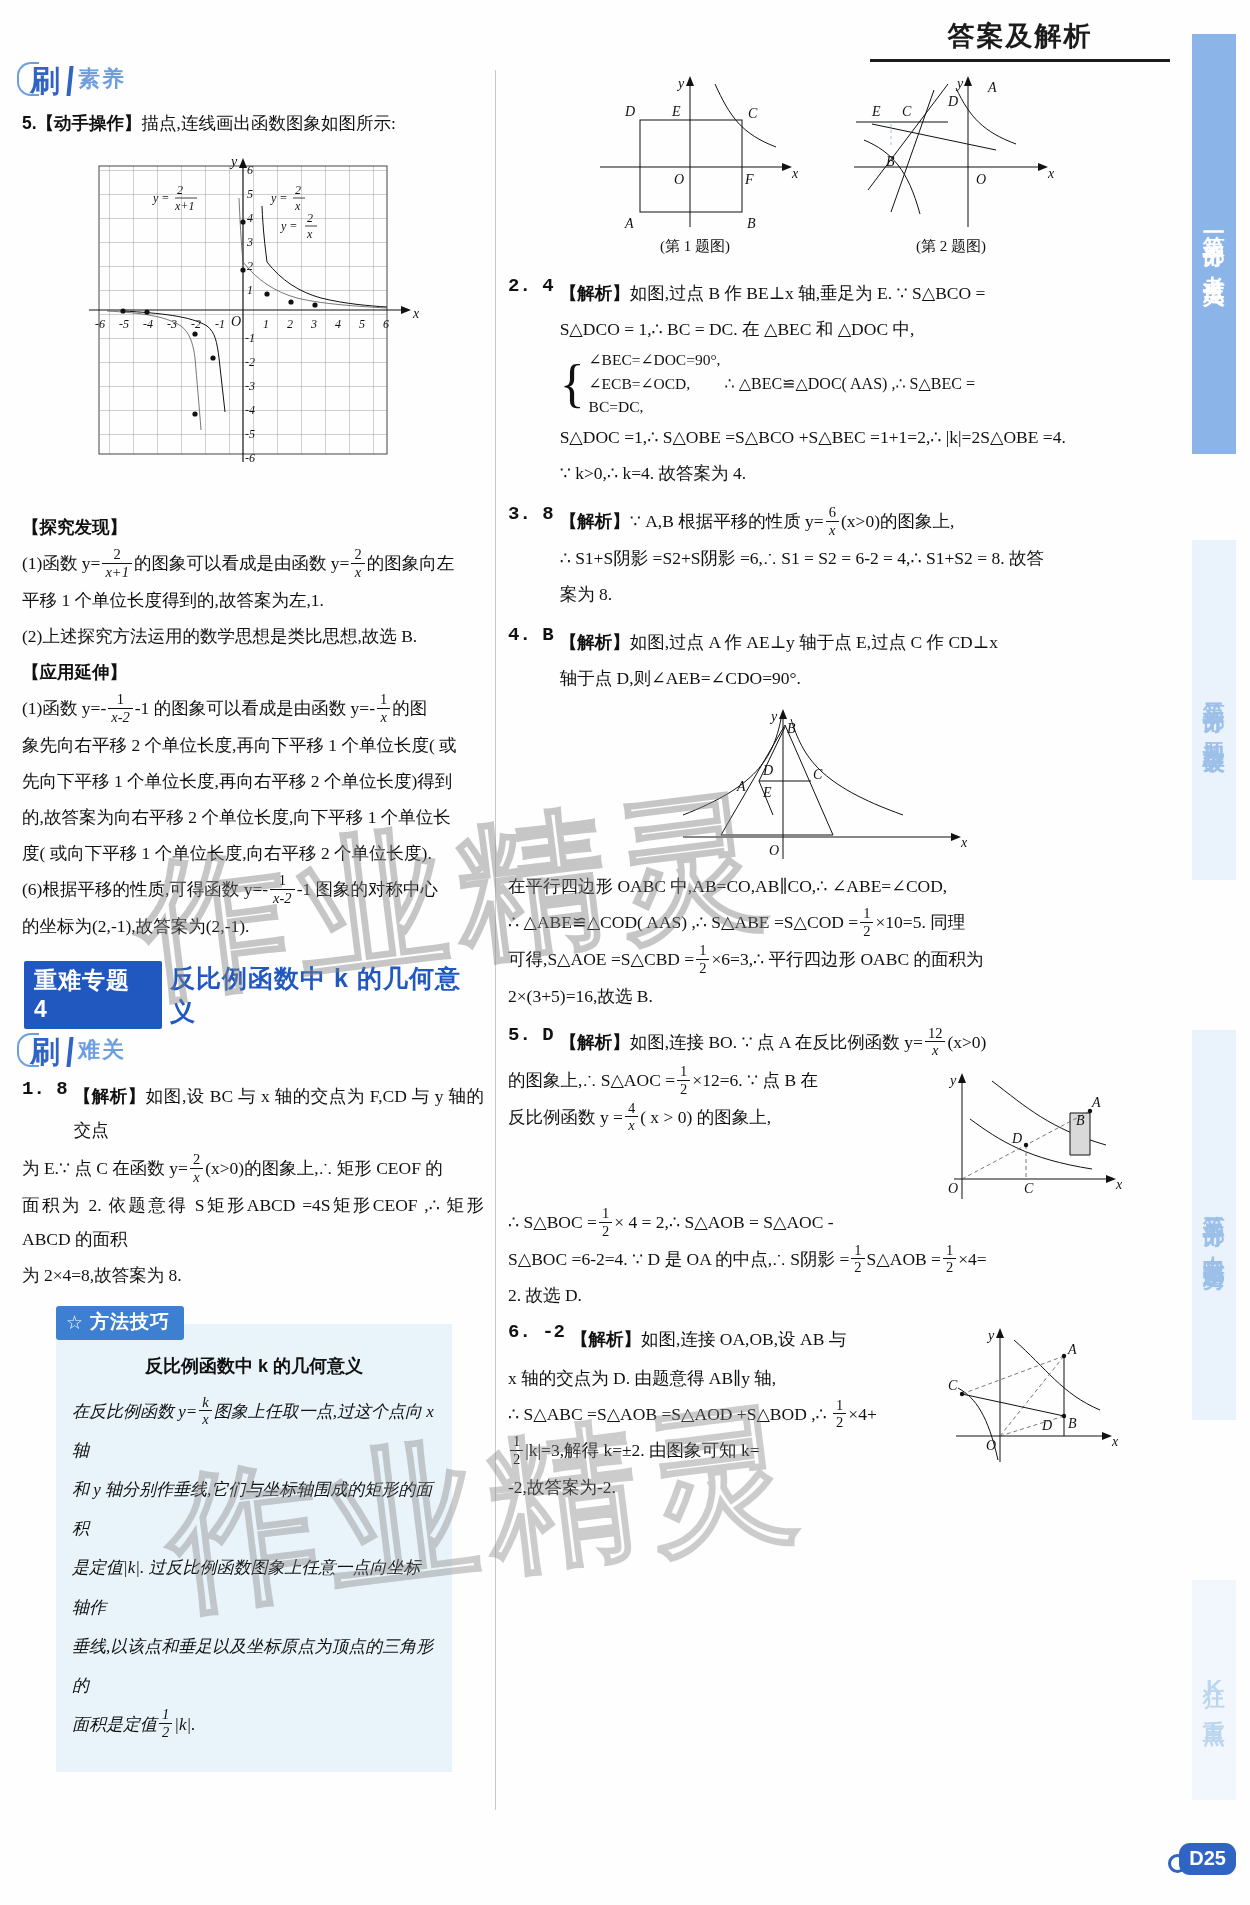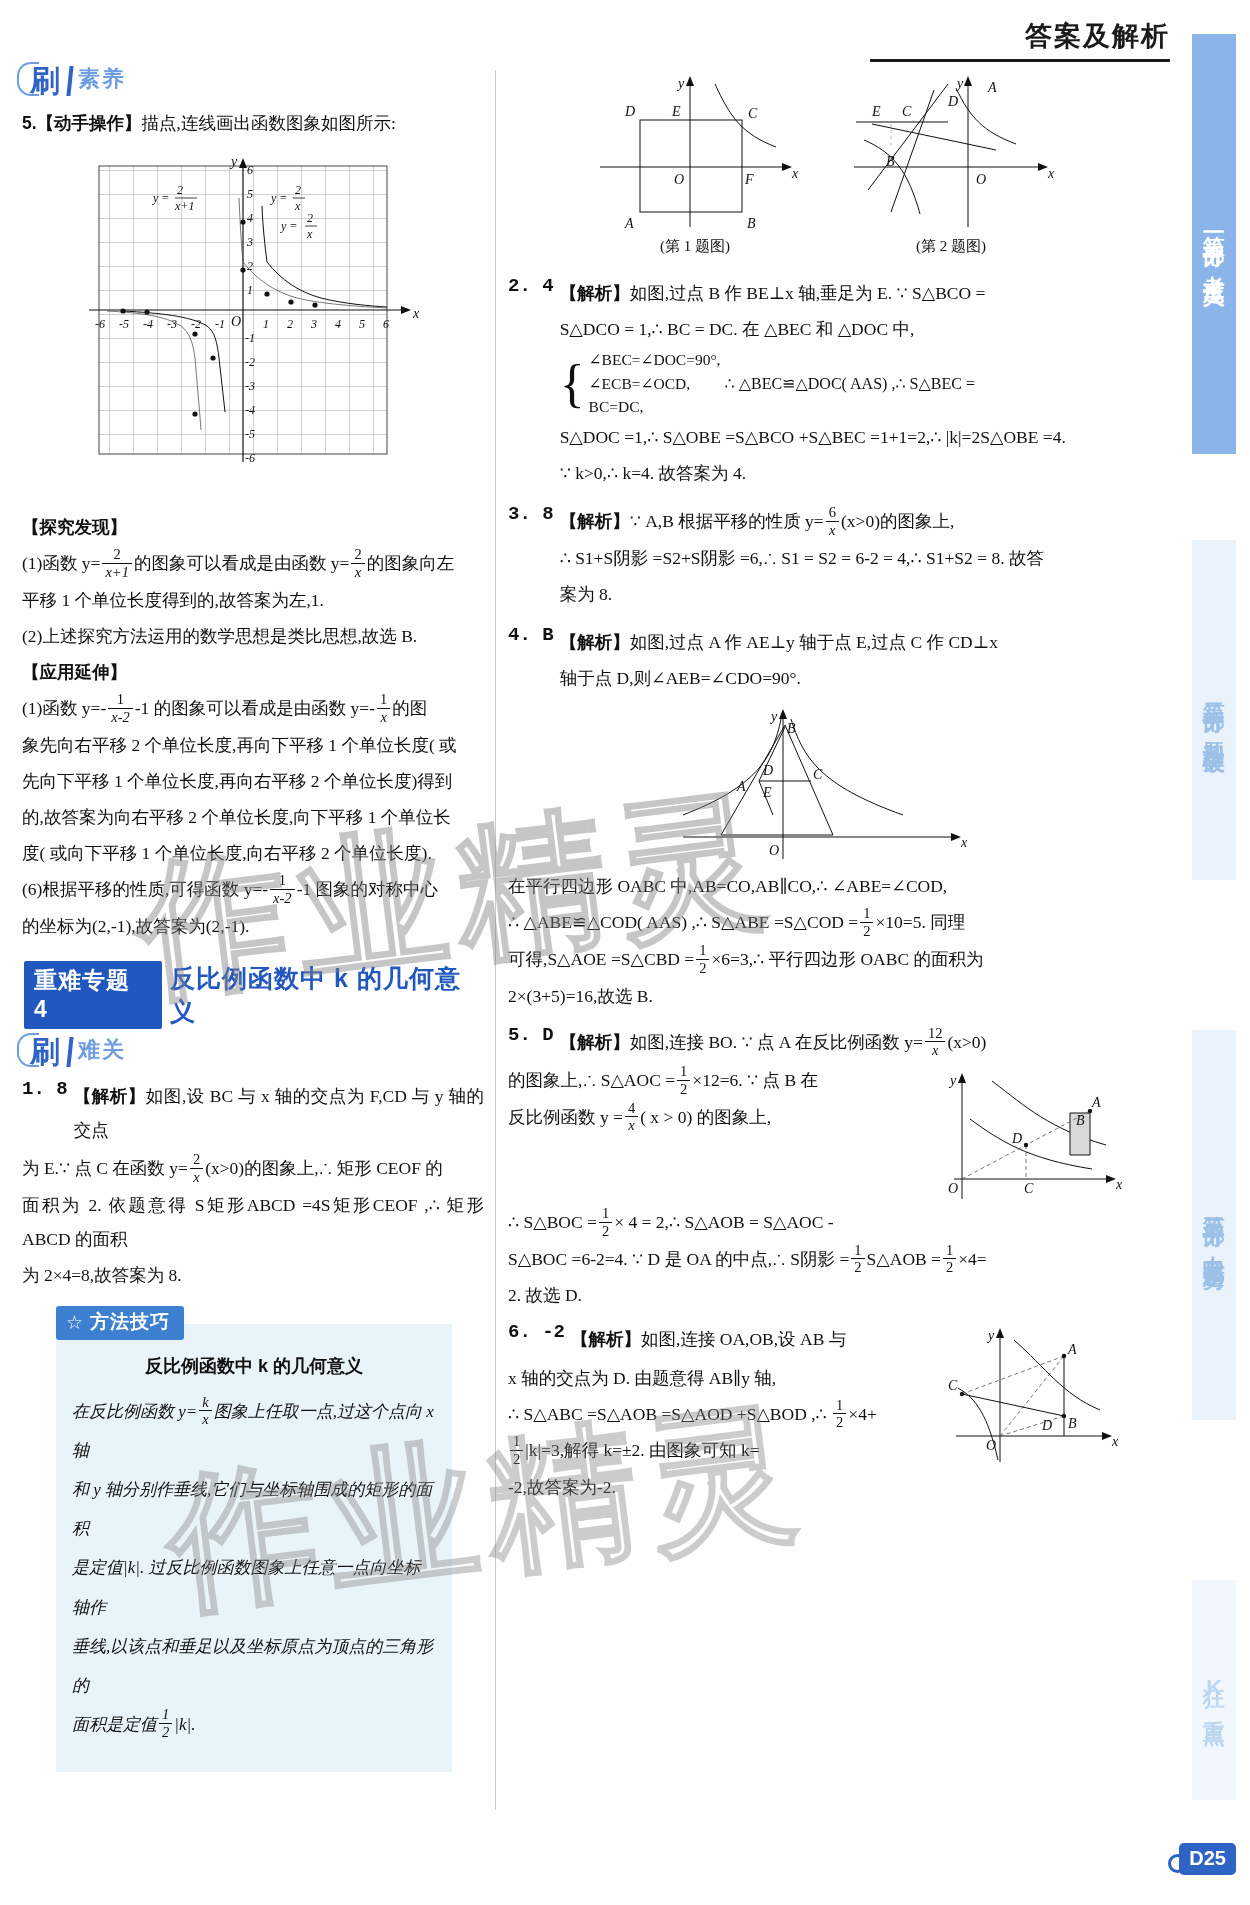--- a/index.html
+++ b/index.html
@@ -7,38 +7,38 @@
     width:1250px;height:1905px;
     background:#fefefe;
     font-family:"Liberation Serif","DejaVu Serif",serif;
     color:#111;
     position:relative;
     overflow:hidden;
   }
   .page{position:relative;width:1250px;height:1905px;}
 
   
-  .hdr{position:absolute;top:18px;right:80px;width:300px;text-align:right;}
+  .hdr{position:absolute;top:18px;right:80px;width:300px;text-align:center;}
   .hdr-title{font-family:"Liberation Sans","DejaVu Sans",sans-serif;font-weight:bold;font-size:27px;letter-spacing:2px;color:#1b1b1b;}
   .hdr-rule{margin-top:5px;height:3px;background:#1b1b1b;width:300px;float:right;}
 
   
   .sidebar{position:absolute;top:0;right:0;width:72px;height:1905px;}
   .vtab{position:absolute;right:14px;width:44px;
         writing-mode:vertical-rl;text-orientation:upright;
         font-family:"Liberation Sans","DejaVu Sans",sans-serif;
         font-weight:bold;font-size:22px;letter-spacing:3px;
         display:flex;align-items:center;justify-content:center;
         line-height:1.15;}
   .vtab.solid{background:#8bb4e8;color:#ffffff;}
   .vtab.ghost{background:#eaf2fb;color:#9cc0e8;}
   .vtab.pale{background:#f2f7fd;color:#bcd6f0;}
   .pagenum{position:absolute;right:14px;bottom:30px;
            background:#2f63c4;color:#fff;font-family:"Liberation Sans","DejaVu Sans",sans-serif;
-           font-weight:bold;font-size:20px;padding:4px 10px 5px 10px;border-radius:5px;}
+           font-weight:bold;font-size:20px;padding:4px 10px 5px 10px;border-radius:11px;}
   .pagedot{position:absolute;right:63px;bottom:32px;width:13px;height:13px;border:3px solid #2f63c4;border-radius:50%;}
 
   
   .col{position:absolute;top:58px;}
   .colL{left:22px;width:462px;}
   .colR{left:508px;width:630px;}
   .divider{position:absolute;left:495px;top:70px;width:1px;height:1740px;background:#c9c9c9;}
 
   
   .brandline{display:flex;align-items:flex-end;gap:6px;margin:6px 0 10px 4px;}

